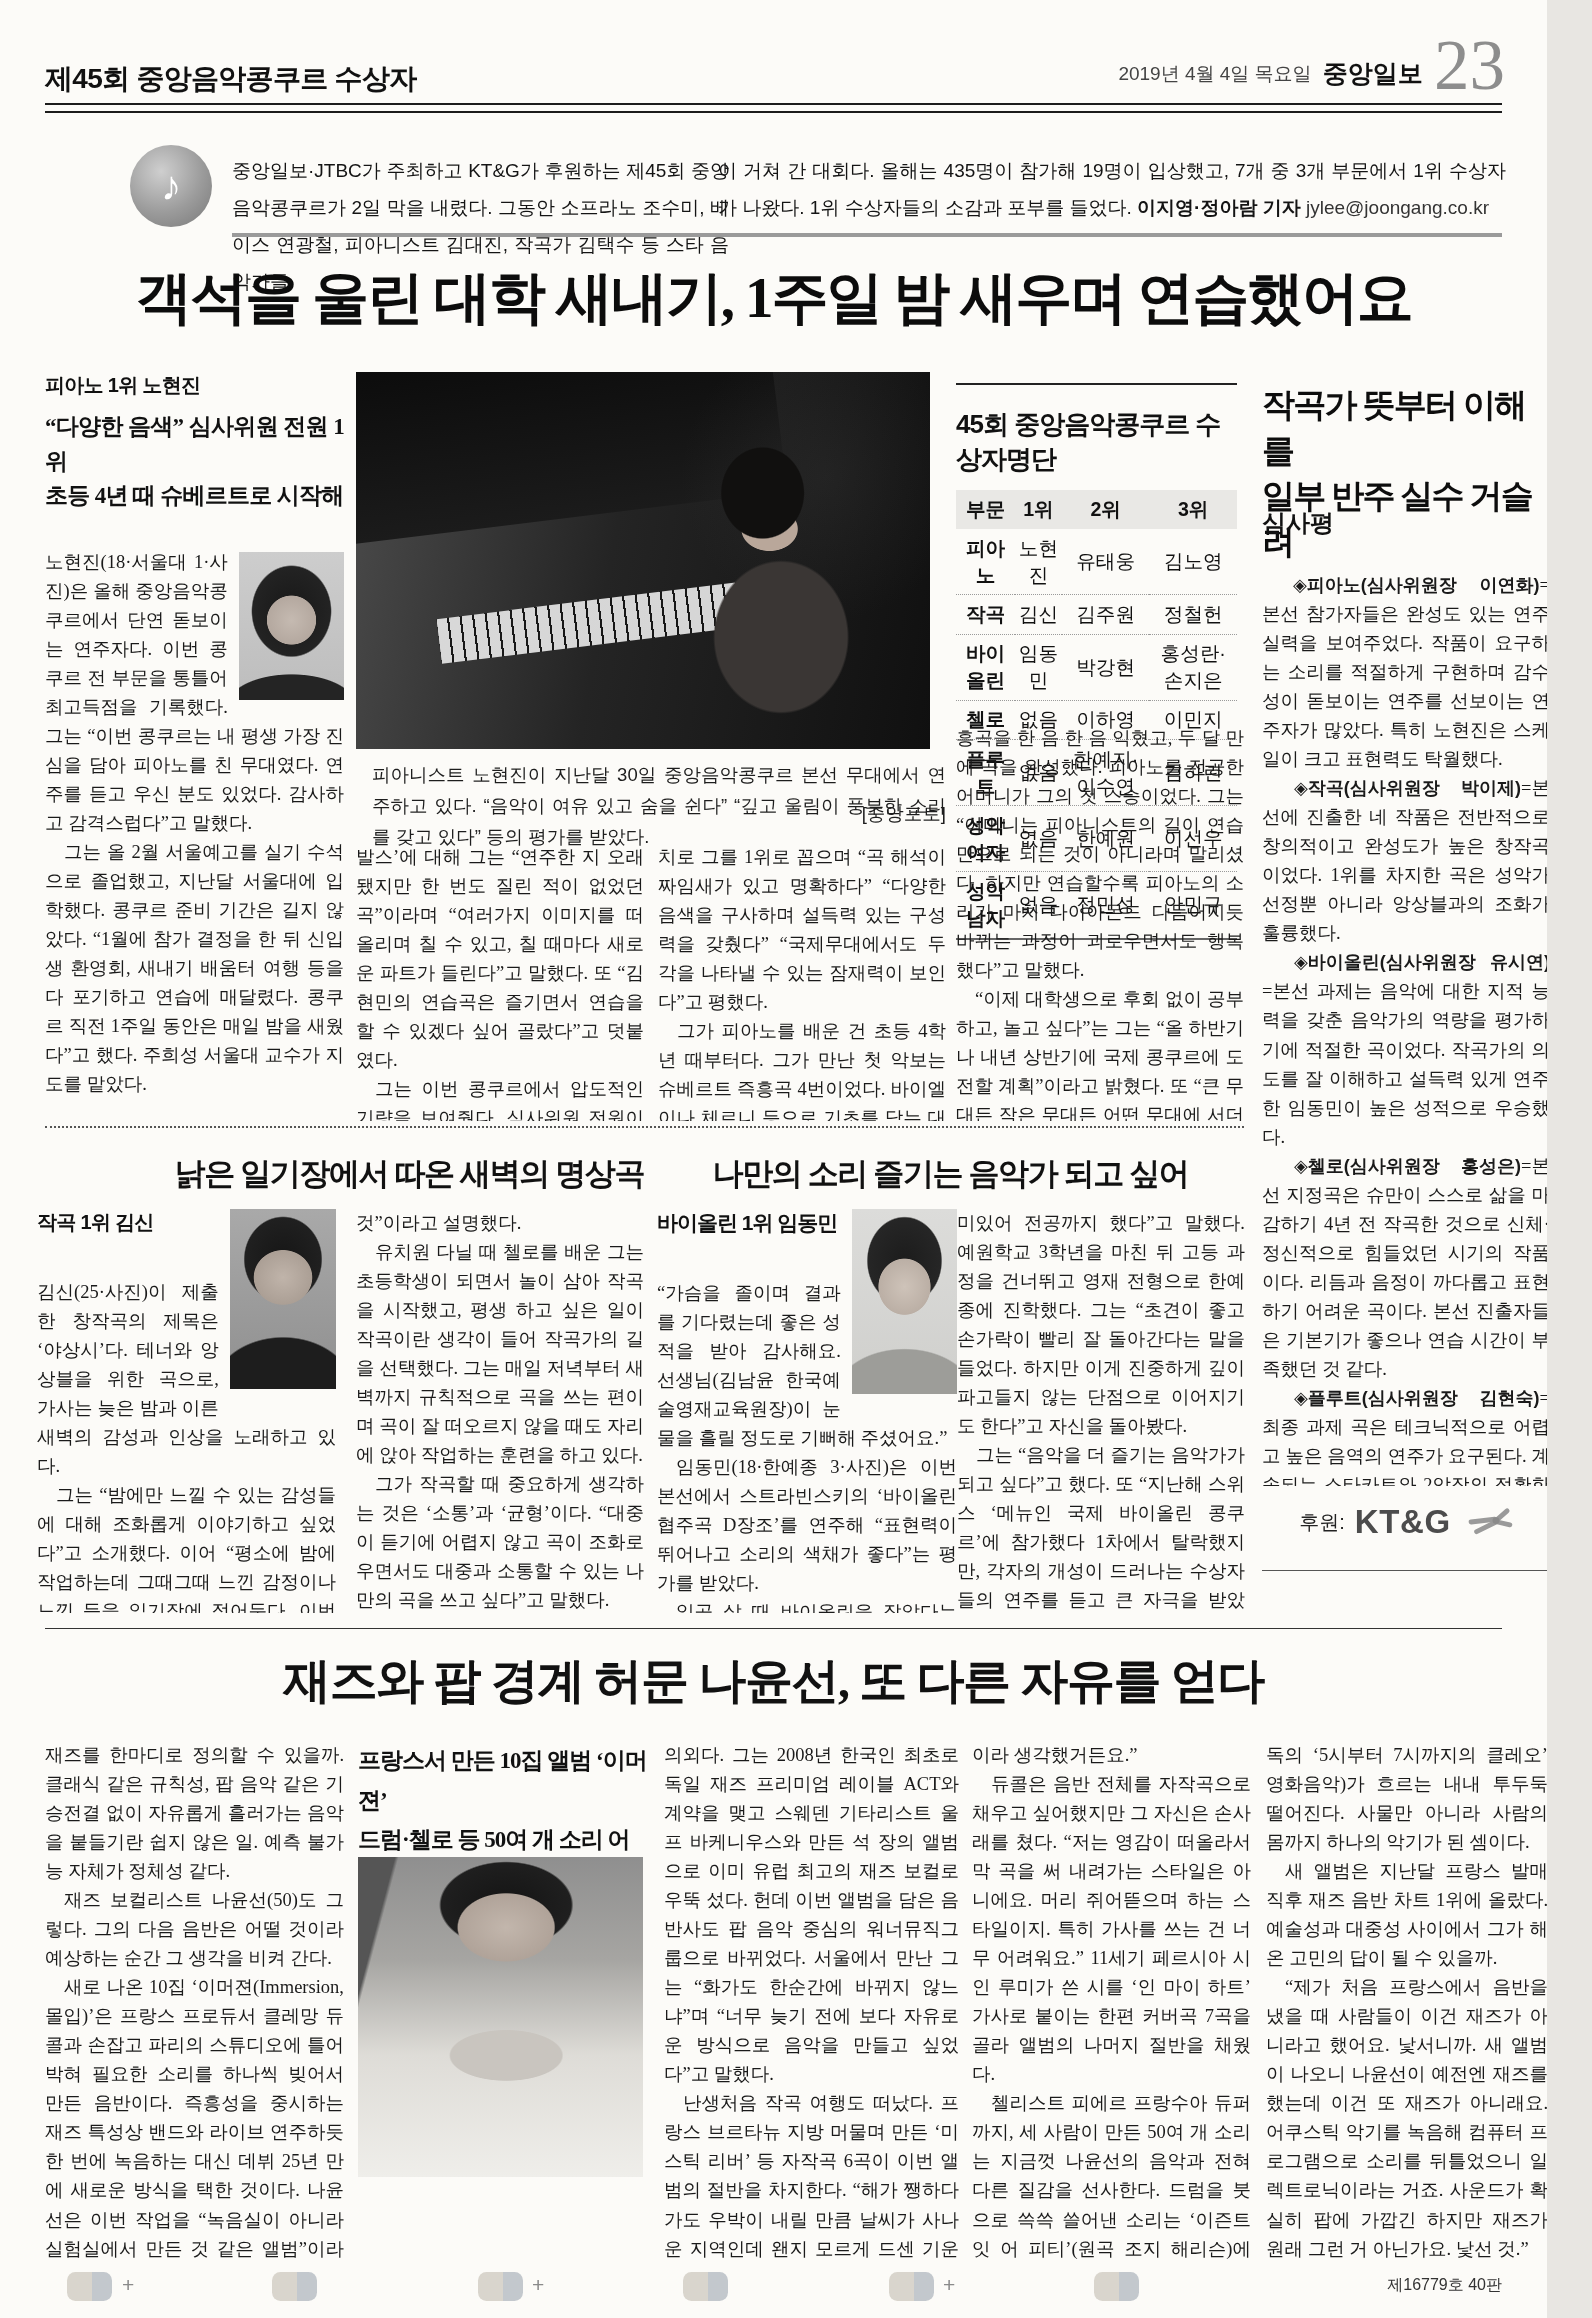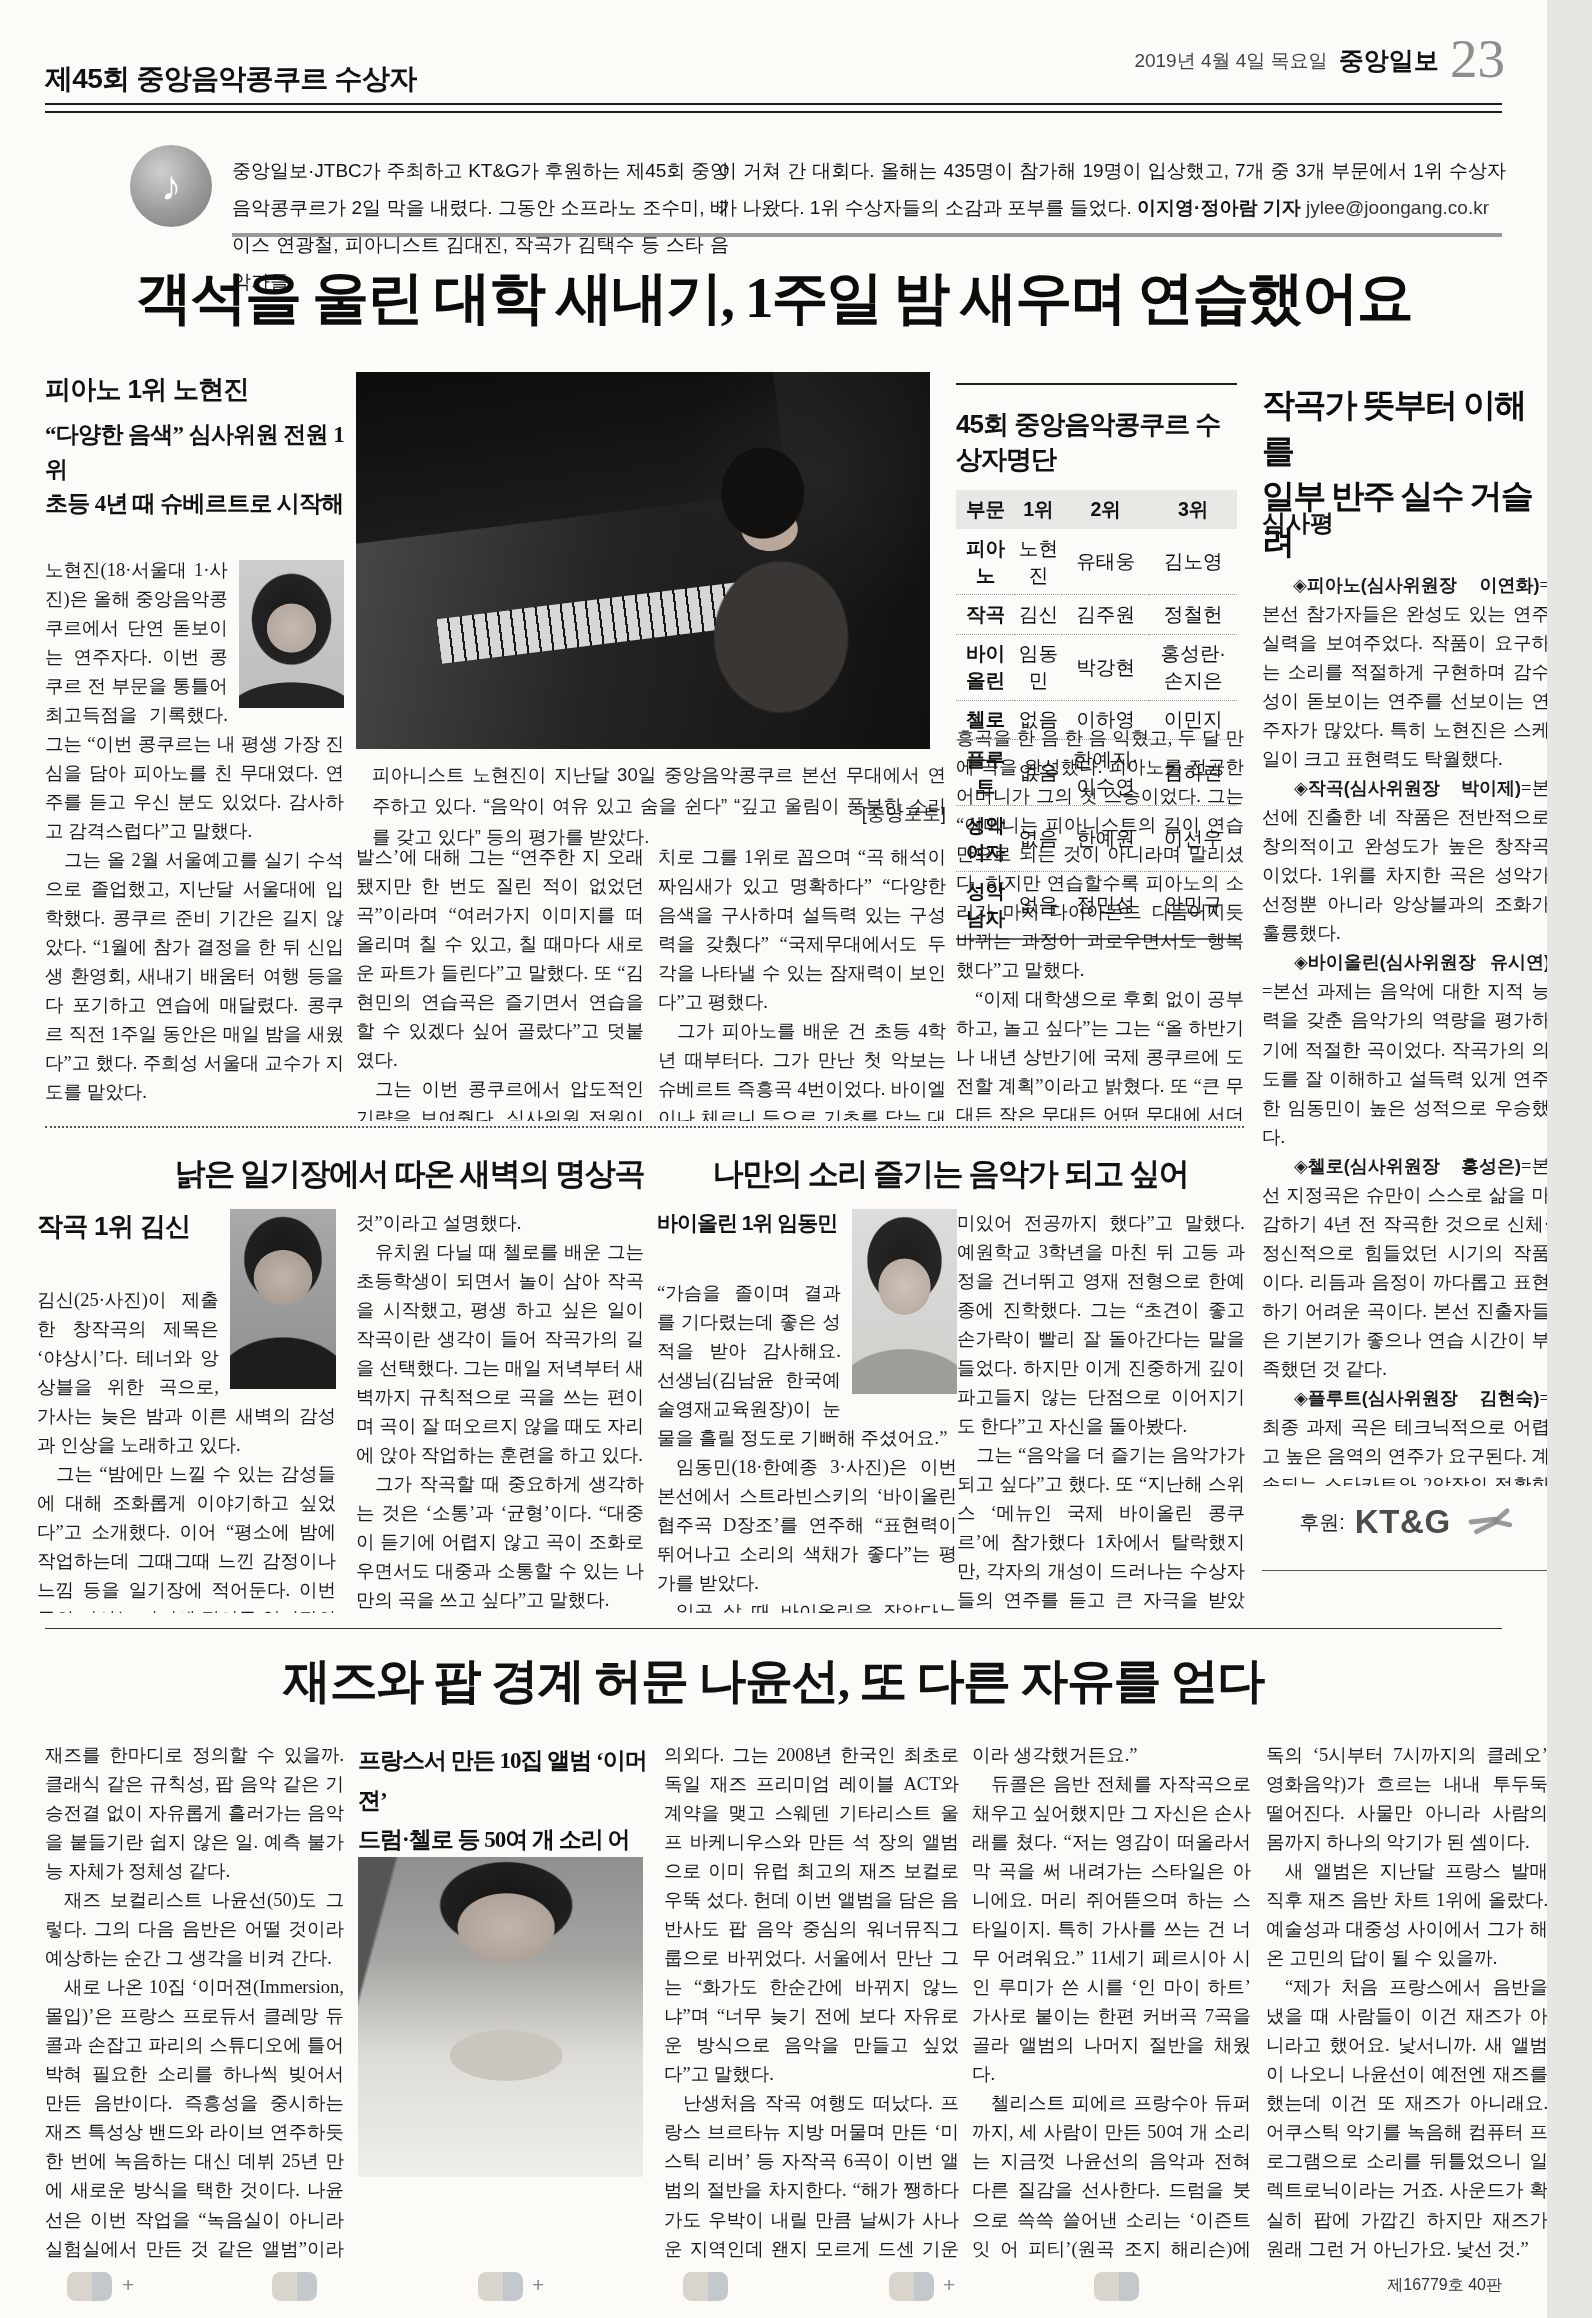--- a/index.html
+++ b/index.html
@@ -6,21 +6,21 @@
   .page{position:relative;width:1547px;height:2319px;background:#fcfbf8;overflow:hidden;
         font-family:"Liberation Sans","DejaVu Sans",sans-serif;color:#111;}
   .serif{font-family:"Liberation Serif","DejaVu Serif",serif;}
   .abs{position:absolute;}
 
   
   .kicker{left:45px;top:60px;font-size:28px;font-weight:800;letter-spacing:-0.7px;}
   .hdr-right{right:42px;top:36px;display:flex;align-items:flex-end;gap:11.2px;}
   .hdr-date{font-size:19px;color:#444;padding-bottom:7px;}
   .hdr-paper{font-size:25px;font-weight:800;padding-bottom:4.2px;}
-  .hdr-pageno{font-size:55px;font-weight:300;color:#8d8d8d;line-height:.82;
+  .hdr-pageno{font-size:71px;font-weight:300;color:#8d8d8d;line-height:.82;
               font-family:"Liberation Serif","DejaVu Serif",serif;}
   .hdrule{left:45px;right:45px;top:103px;height:6.3px;border-top:2.8px solid #1c1c1c;border-bottom:2.1px solid #1c1c1c;}
 
   
   .logo{left:130px;top:145px;width:82px;height:82px;border-radius:50%;
         background:radial-gradient(circle at 38% 32%,#cfcfcf 0%,#9b9b9b 55%,#777 100%);
         display:flex;align-items:center;justify-content:center;}
   .logo span{color:#fff;font-size:41px;line-height:1;}
   .intro{font-size:19px;line-height:1.95;text-align:justify;color:#141414;word-break:break-all;}
   .intro-c1{left:232px;top:152px;width:497px;}
@@ -33,21 +33,21 @@
   .headline{left:45px;right:45px;top:260px;text-align:center;font-weight:700;
             font-size:57px;letter-spacing:-2.1px;color:#0c0c0c;}
 
   
   .col{position:absolute;overflow:hidden;text-align:justify;word-break:break-all;}
   .body26{font-size:18.5px;line-height:1.57;color:#1a1a1a;
           font-family:"Liberation Serif","DejaVu Serif",serif;}
   .col p{margin:0;}
   .col p + p{text-indent:19px;}
 
-  .sec-label{font-size:26px;font-weight:800;letter-spacing:-0.7px;margin-bottom:11.2px;}
+  .sec-label{font-size:20px;font-weight:800;letter-spacing:-0.7px;margin-bottom:11.2px;}
   .deck{font-size:23px;font-weight:700;line-height:1.5;letter-spacing:-0.7px;
         font-family:"Liberation Serif","DejaVu Serif",serif;}
 
   
   .photo{position:absolute;overflow:hidden;}
   .photo-main{left:356px;top:372px;width:574px;height:377px;
       background:linear-gradient(100deg,#4b4b4b 0%,#242424 45%,#101010 100%);}
   .photo-main .lid{position:absolute;left:-28px;top:-84px;width:447px;height:231px;
       background:linear-gradient(#070707,#1b1b1b);transform:rotate(-7deg);}
   .photo-main .kb{position:absolute;left:82px;bottom:105px;width:328px;height:45px;

